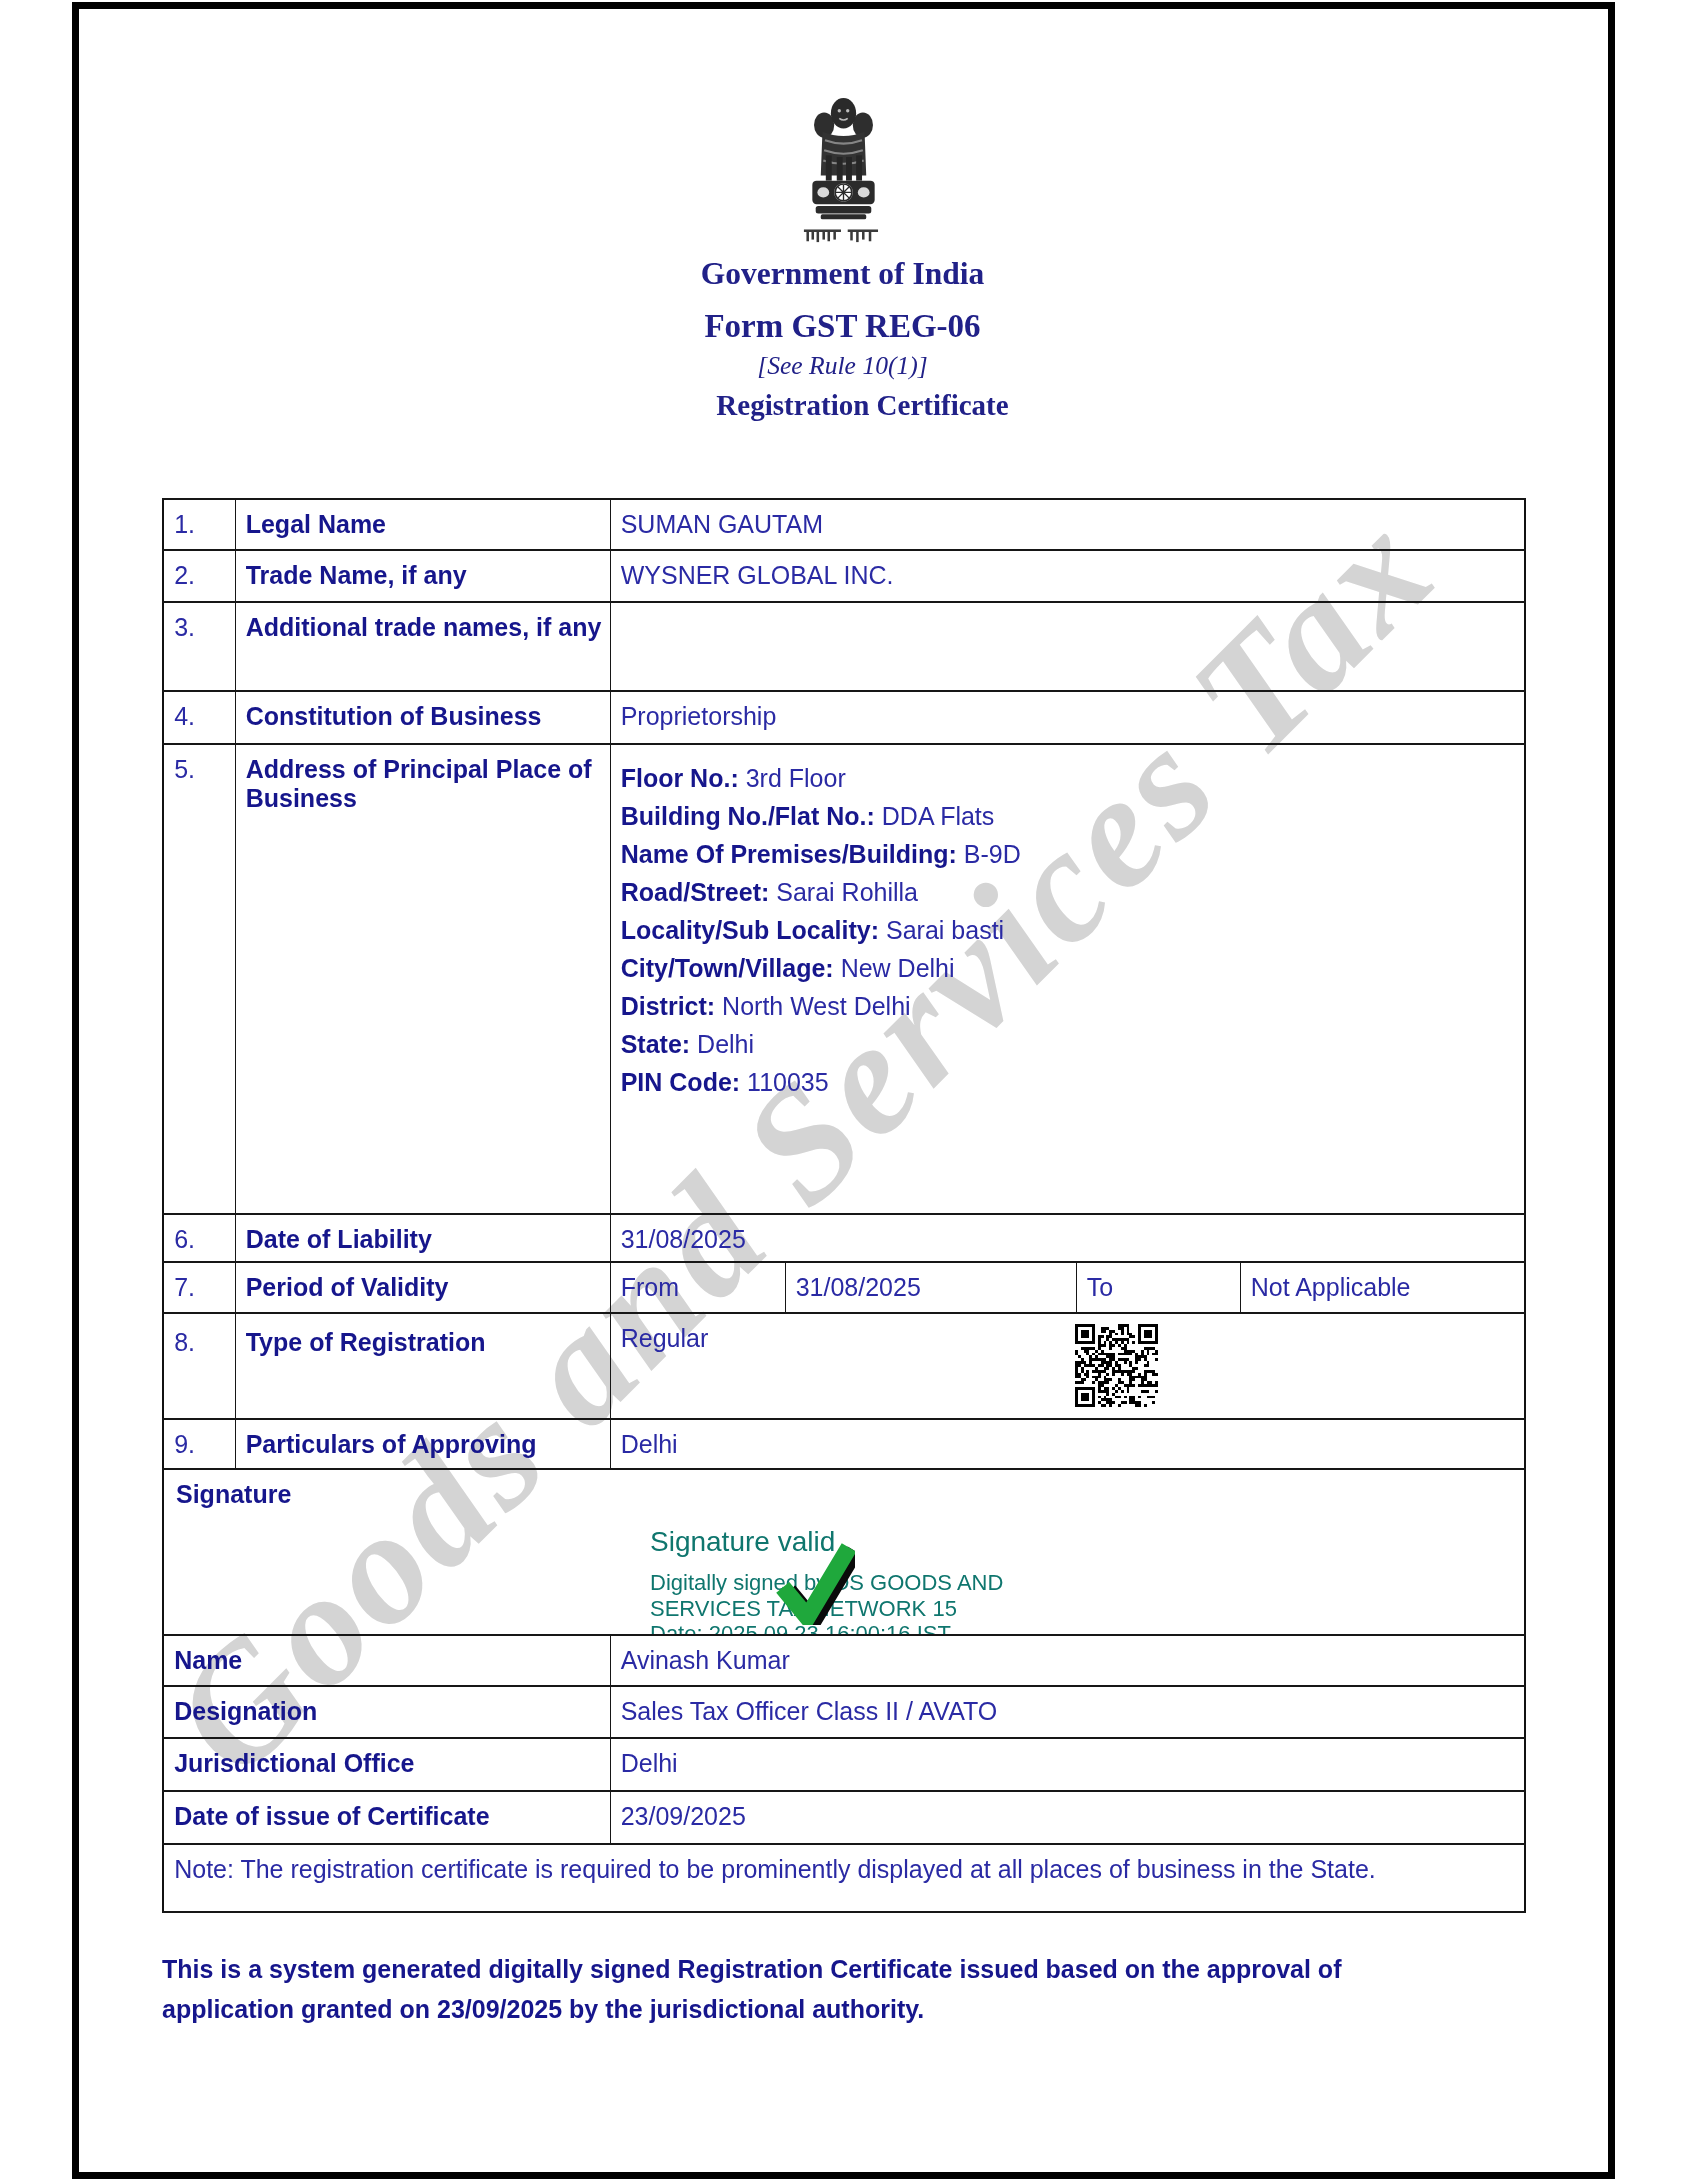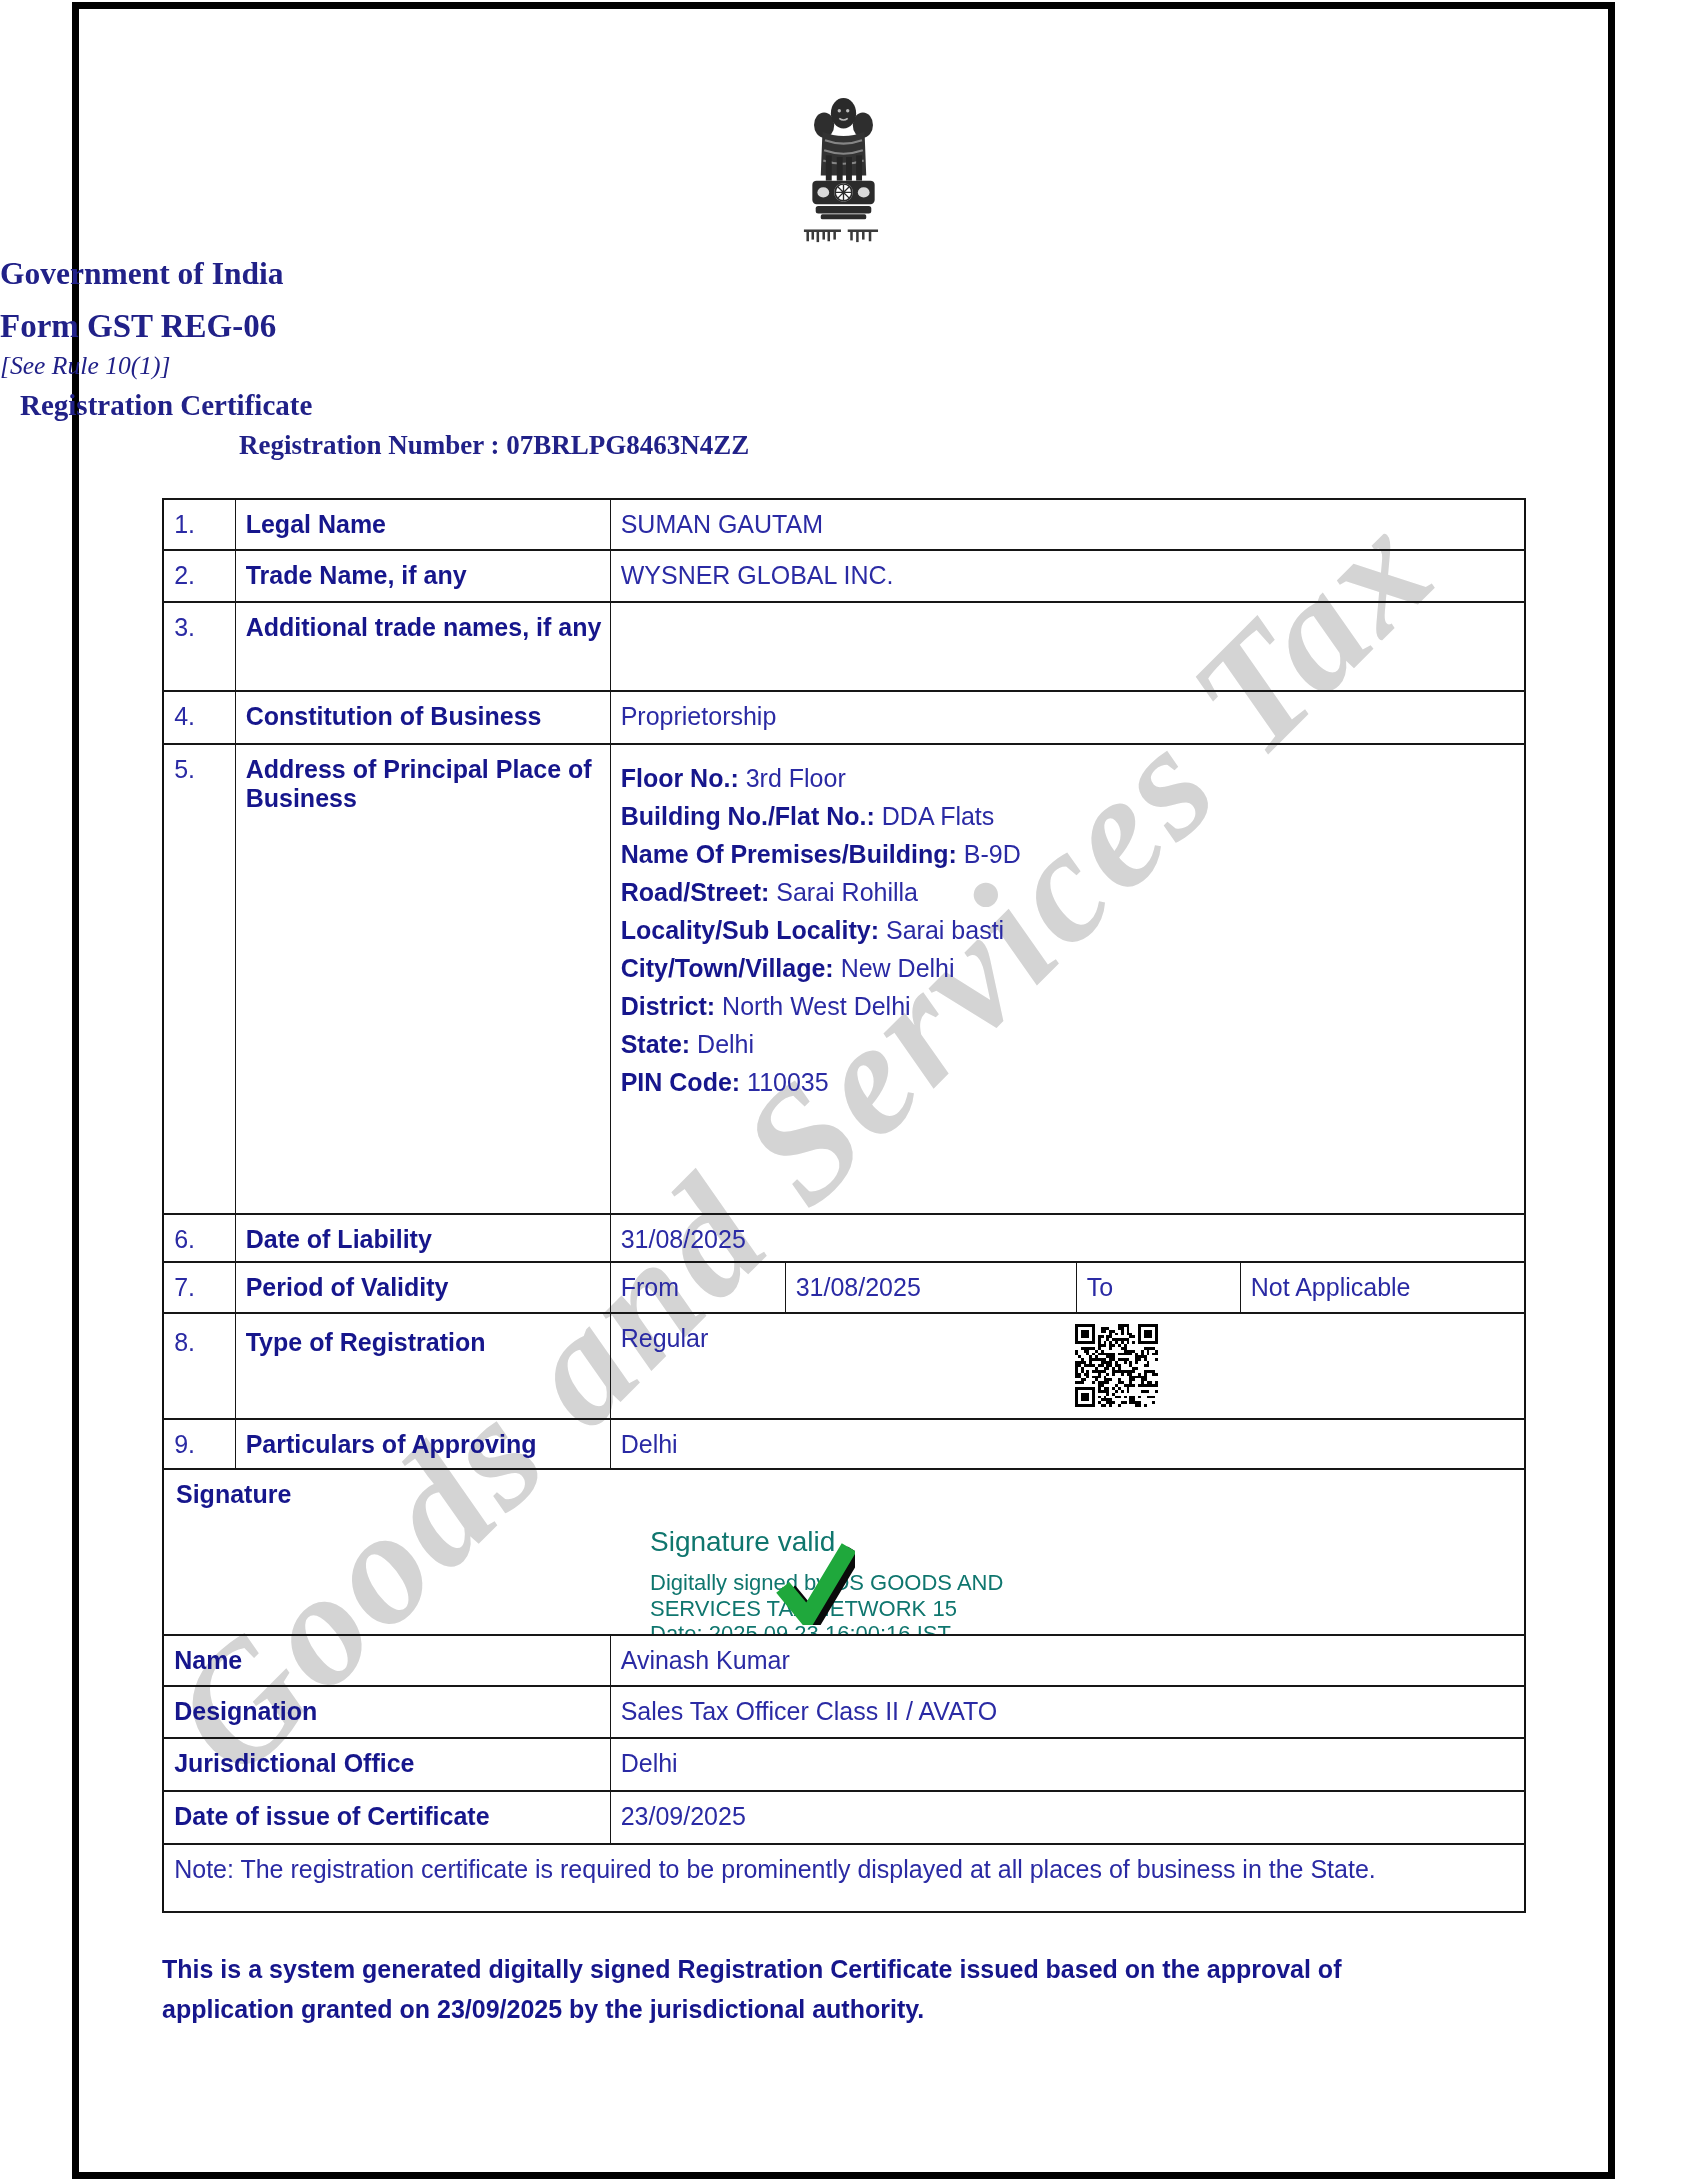--- a/index.html
+++ b/index.html
@@ -10,21 +10,21 @@
   
   .watermark{position:absolute;left:803px;top:1143px;
              transform:translate(-50%,-50%) rotate(-45deg);
              font-family:"Liberation Serif",serif;font-weight:bold;font-style:italic;
              font-size:162px;letter-spacing:5.1px;color:#d4d4d4;white-space:nowrap;z-index:0;}
   
   .emblem{position:absolute;left:795px;top:88px;width:97px;height:160px;z-index:2;}
   .motto-hidden{position:absolute;left:0;bottom:0;width:100%;text-align:center;
                 font-size:17px;color:transparent;opacity:0;pointer-events:none;}
   
-  .hdr{position:absolute;left:0;width:1685px;text-align:left;z-index:2;
+  .hdr{position:absolute;left:0;width:1685px;text-align:center;z-index:2;
        font-family:"Liberation Serif",serif;color:#212188;}
   .hdr-gov{top:256px;font-size:31.5px;font-weight:bold;}
   .hdr-form{top:308px;font-size:33px;font-weight:bold;}
   .hdr-rule{top:351px;font-size:25.6px;font-style:italic;}
   .hdr-cert{top:389px;font-size:29px;font-weight:bold;padding-left:20px;}
   .regnum{position:absolute;left:239px;top:430px;z-index:2;
           font-family:"Liberation Serif",serif;font-size:27px;font-weight:bold;color:#212188;}
   
   table.cert{position:absolute;left:162px;top:498px;width:1363px;z-index:2;
              border-collapse:collapse;table-layout:fixed;
@@ -107,24 +107,20 @@
         <rect x="85" y="171" width="3" height="11"></rect>
       </g>
     </svg>
     <span class="motto-hidden">सत्यमेव जयते</span>
   </div>
 
   <div class="hdr hdr-gov">Government of India</div>
   <div class="hdr hdr-form">Form GST REG-06</div>
   <div class="hdr hdr-rule">[See Rule 10(1)]</div>
   <div class="hdr hdr-cert">Registration Certificate</div>
-  <div class="regnum">
-    <span>Registration Number :</span>
-    <span>07BRLPG8463N4ZZ</span>
-  </div>
 
   <table class="cert">
     <colgroup>
       <col style="width:72px">
         <col style="width:375px">
         <col style="width:175px">
       <col style="width:291px">
         <col style="width:164px">
         <col style="width:285px">
     </colgroup>

